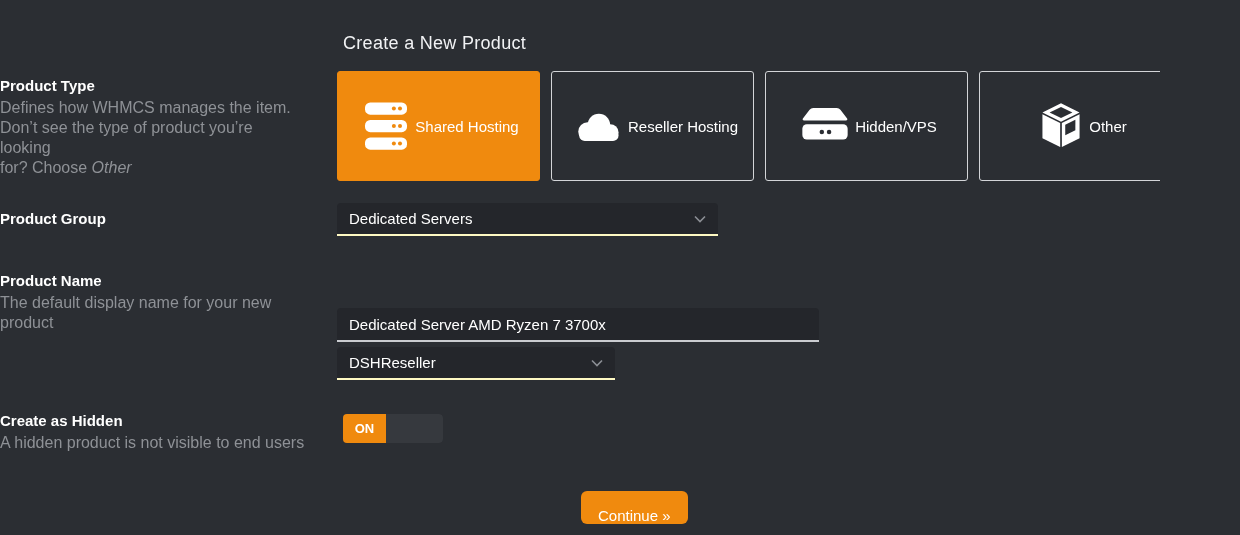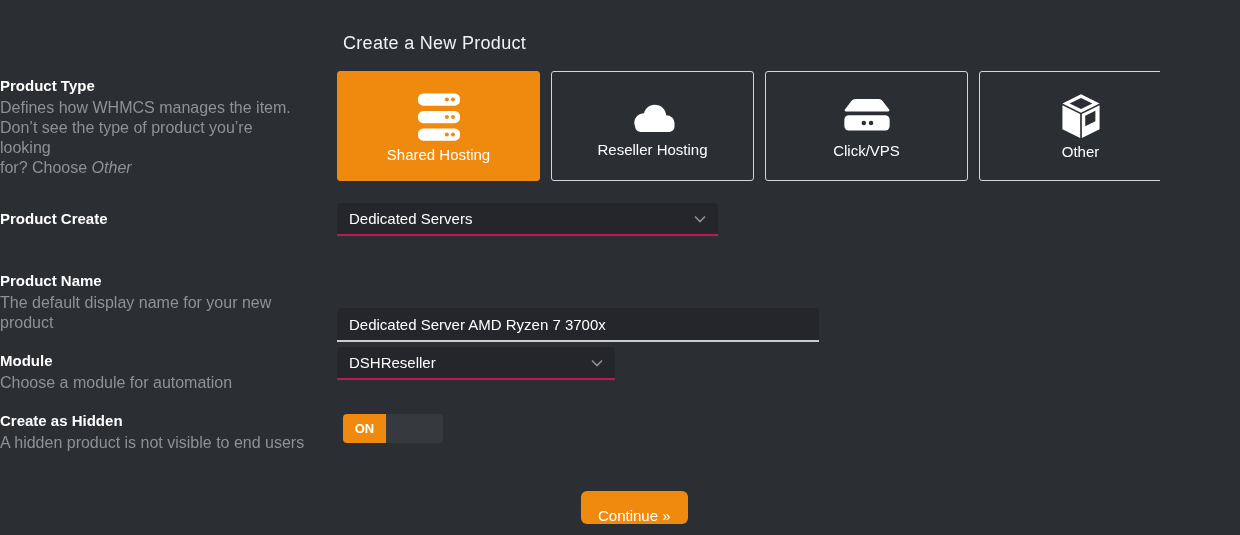--- a/index.html
+++ b/index.html
@@ -54,41 +54,41 @@
     display: flex;
     gap: 11px;
   }
   .card {
     width: 203px;
     height: 110px;
     border: 1px solid #d3d5d8;
     border-radius: 3px;
     background: transparent;
     display: flex;
-    flex-direction: column;
+    flex-direction: row;
     align-items: center;
     justify-content: center;
     gap: 1px;
     cursor: pointer;
   }
   .card.selected {
     background: #f08a0e;
     border-color: #f08a0e;
   }
   .card-label {
     font-size: 15px;
     color: #ffffff;
   }
   .card-icon { display: block; }
   
   .select {
     position: absolute;
     height: 33px;
     background: #24262b;
-    border-bottom: 2px solid #be185d;
+    border-bottom: 2px solid #fef9c3;
     border-radius: 4px 4px 0 0;
     display: flex;
     align-items: center;
     justify-content: space-between;
     padding: 0 12px;
     color: #ffffff;
     font-size: 15px;
     cursor: pointer;
   }
   .select-group { left: 337px; top: 203px; width: 381px; }
@@ -207,63 +207,59 @@
       <svg class="card-icon" width="58" height="48" viewBox="0 0 64 52">
         <g fill="#ffffff">
           <path d="M19 6 h26 a5 5 0 0 1 4 2 l7.4 9.6 a1.5 1.5 0 0 1 -1.2 2.4 H8.8 a1.5 1.5 0 0 1 -1.2 -2.4 L15 8 a5 5 0 0 1 4 -2 Z"></path>
           <rect x="7" y="24" width="50" height="17" rx="5"></rect>
         </g>
         <g fill="#2b2e33">
           <circle cx="28.5" cy="32.5" r="2.5"></circle>
             <circle cx="36.5" cy="32.5" r="2.5"></circle>
         </g>
       </svg>
-      <span class="card-label">Click/VPS</span>
+      <span class="card-label">Hidden/VPS</span>
     </div>
 
     <div class="card">
       <svg class="card-icon" width="54" height="50" viewBox="0 0 64 58">
         <g fill="#ffffff">
           <polygon points="32,2 54,13 32,24 10,13"></polygon>
           <polygon points="10,15 31,25.5 31,54 10,43.5"></polygon>
           <polygon points="54,15 54,43.5 33,54 33,25.5"></polygon>
         </g>
         <g fill="#2b2e33">
           <polygon points="32,6.5 45.5,13 32,19.5 18.5,13"></polygon>
           <polygon points="37,27.5 49,21.5 49,34 37,40"></polygon>
         </g>
       </svg>
       <span class="card-label">Other</span>
     </div>
 
   </div>
 
   <div class="lblcol" style="top:210px">
-    <div class="lbl">Product Create</div>
+    <div class="lbl">Product Group</div>
   </div>
   <div class="select select-group">
     <span>Dedicated Servers</span>
     <svg width="12" height="8" viewBox="0 0 12 8">
         <path d="M1 1.5 L6 6.5 L11 1.5" fill="none" stroke="#8b8e94" stroke-width="1.6"></path>
       </svg>
   </div>
 
   <div class="lblcol" style="top:272px">
     <div class="lbl">Product Name</div>
     <div class="desc">
       <span>The default display name for your new</span><br>
       <span>product</span>
     </div>
   </div>
   <input class="text-input" type="text" value="Dedicated Server AMD Ryzen 7 3700x" style="">
 
-  <div class="lblcol" style="top:352px">
-    <div class="lbl">Module</div>
-    <div class="desc">Choose a module for automation</div>
-  </div>
   <div class="select select-module">
     <span>DSHReseller</span>
     <svg width="12" height="8" viewBox="0 0 12 8">
         <path d="M1 1.5 L6 6.5 L11 1.5" fill="none" stroke="#8b8e94" stroke-width="1.6"></path>
       </svg>
   </div>
 
   <div class="lblcol" style="top:412px">
     <div class="lbl">Create as Hidden</div>
     <div class="desc">A hidden product is not visible to end users</div>

